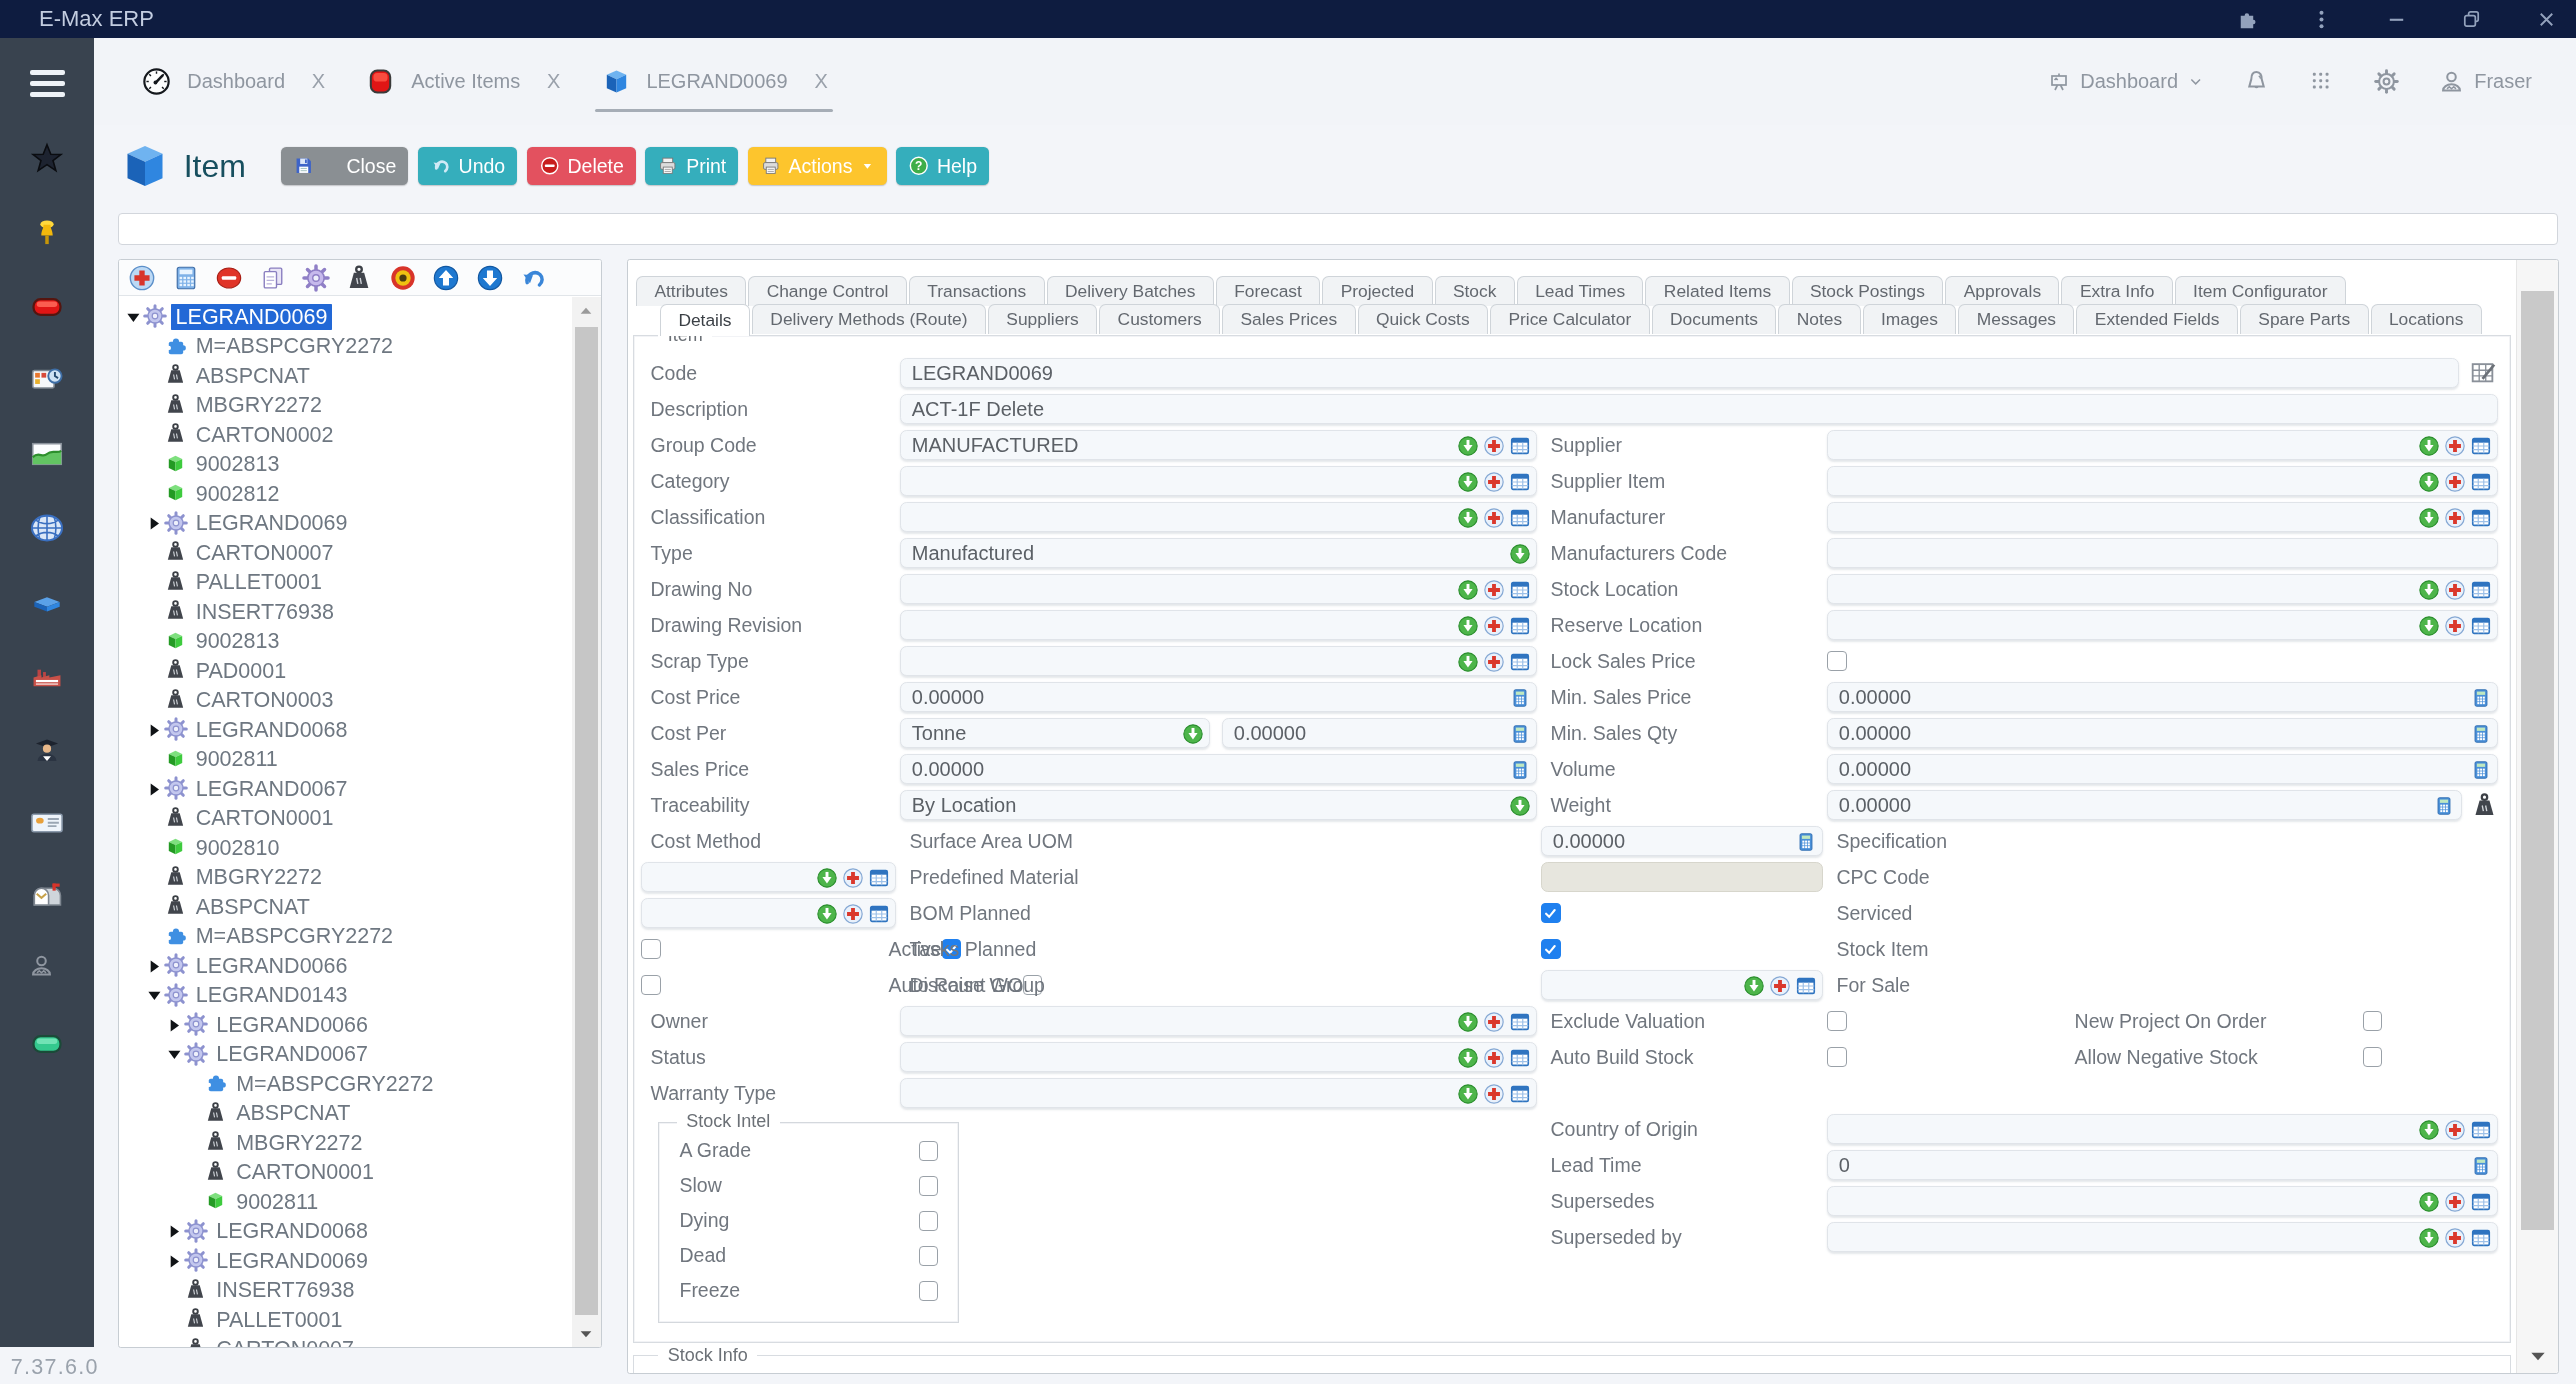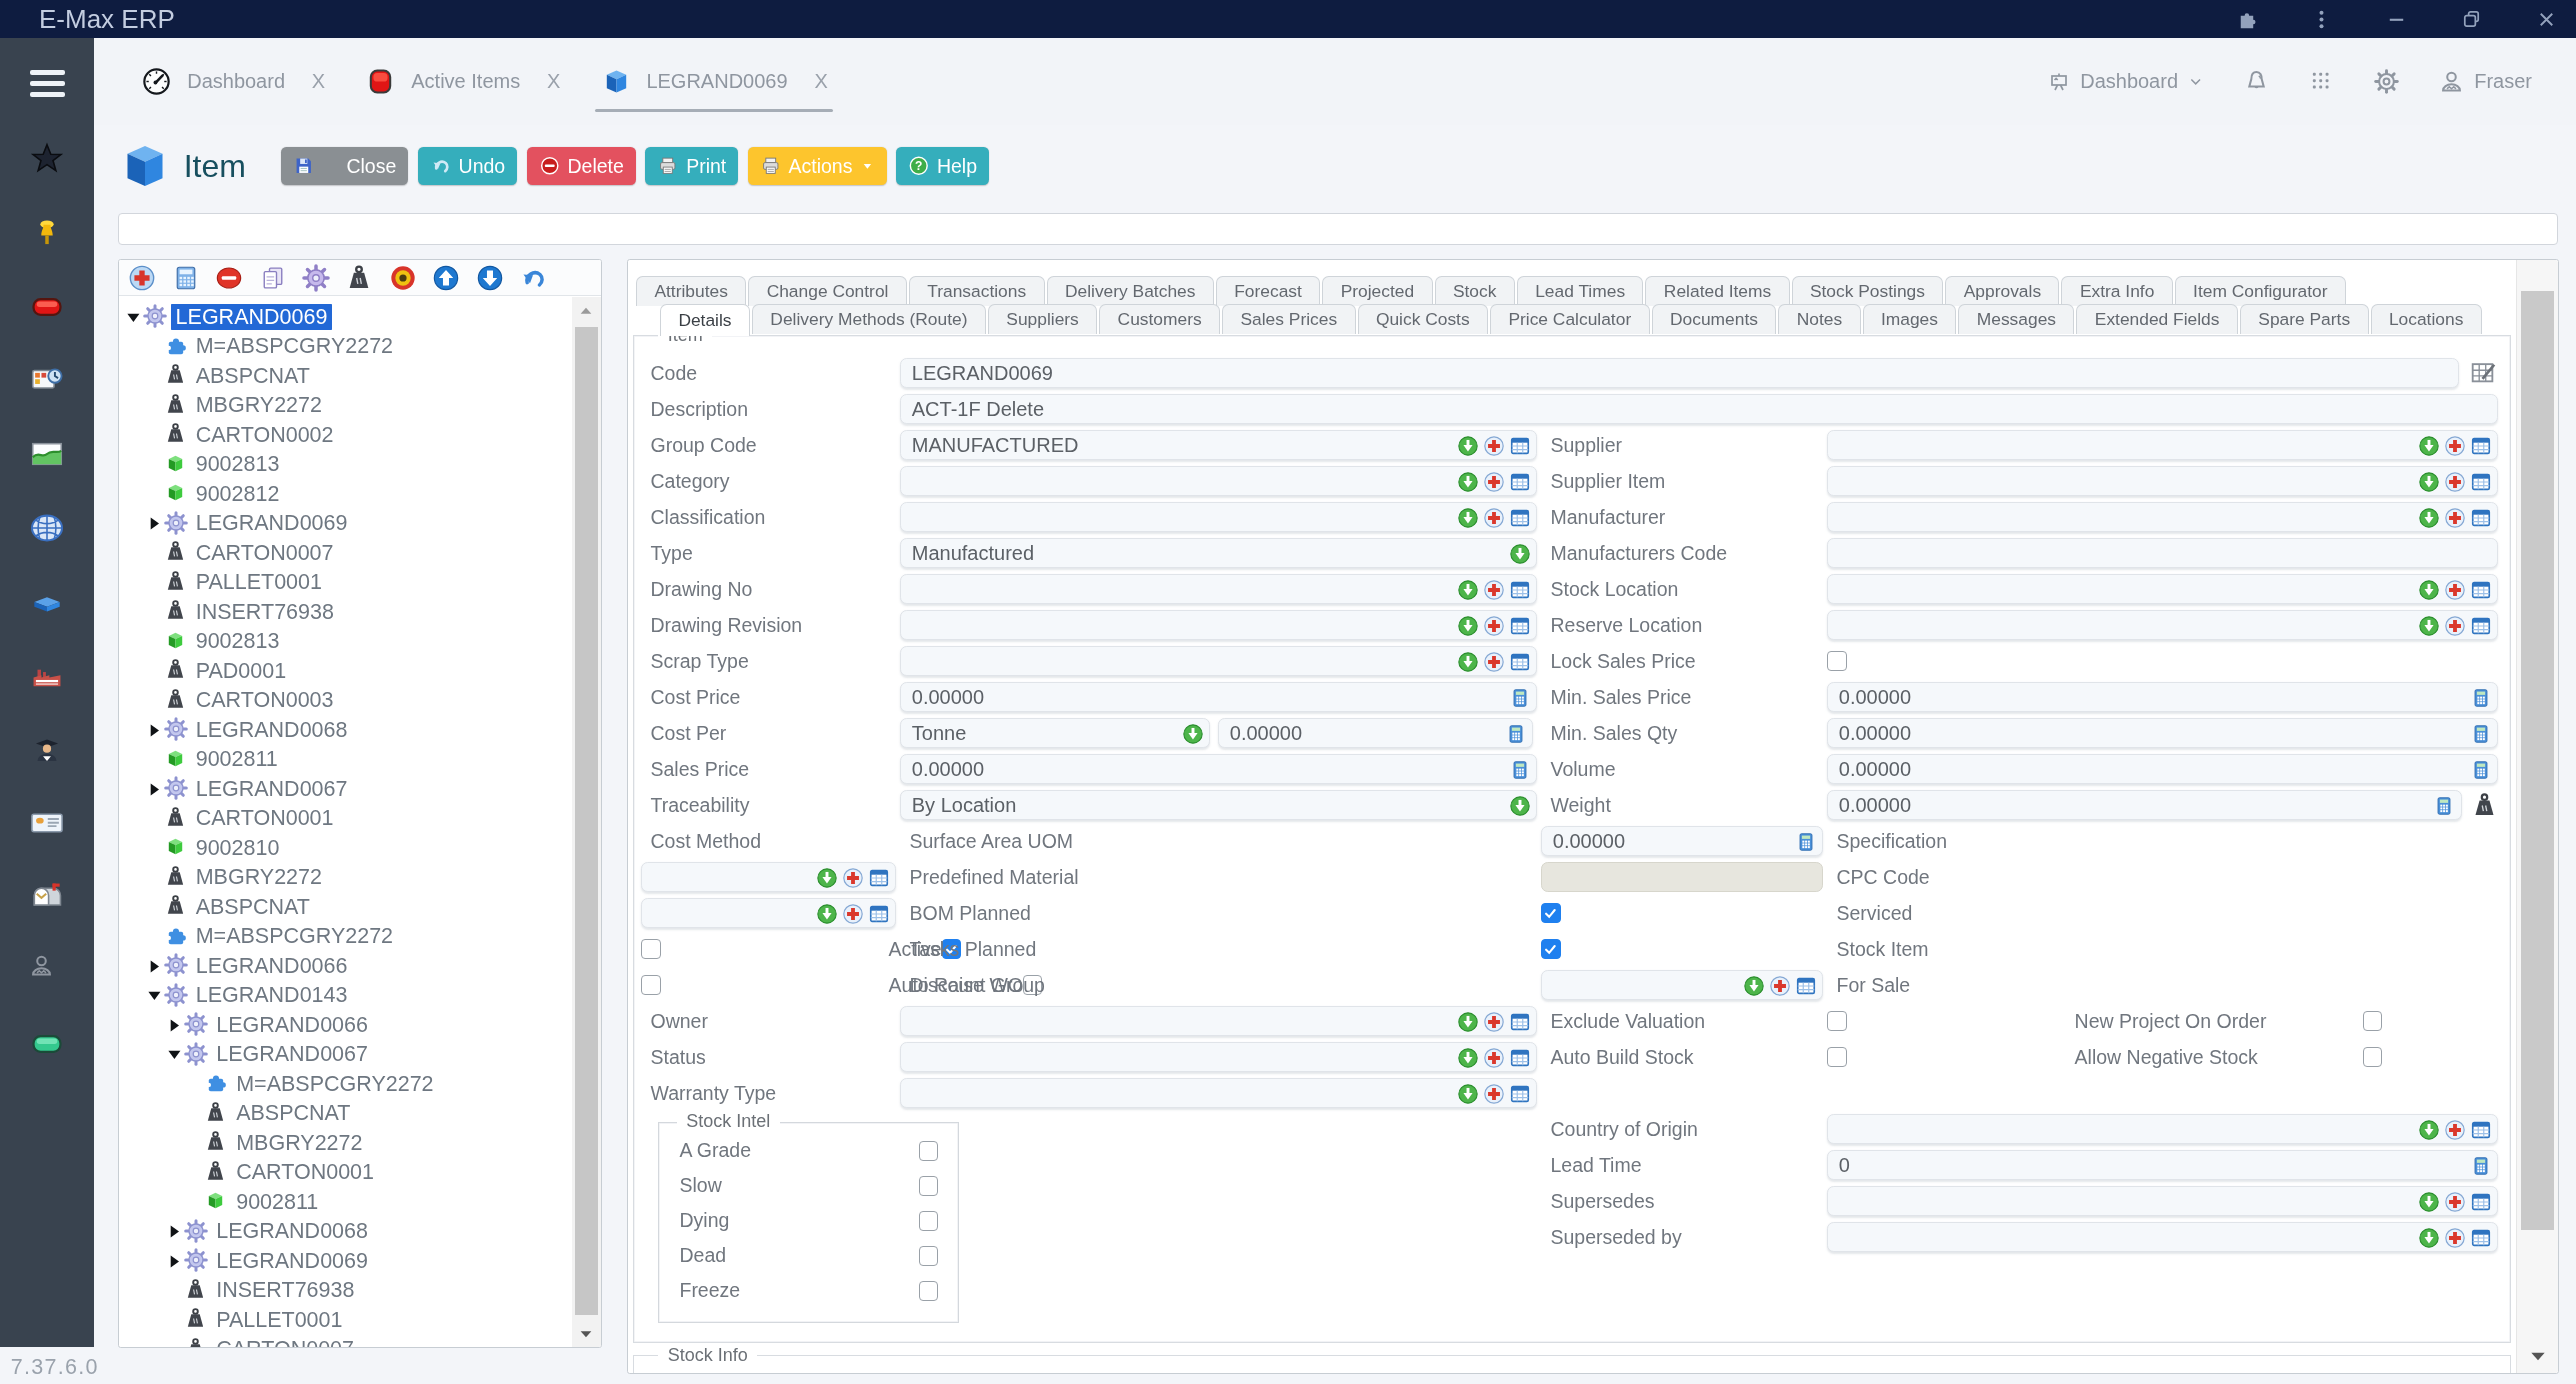--- a/index.html
+++ b/index.html
@@ -4,21 +4,21 @@
 <style>
   * { margin:0; padding:0; box-sizing:border-box; }
   html,body { width:2576px; height:1385px; }
   body { position:relative; overflow:hidden; background:#f3f5f9;
          font-family:"Liberation Sans", sans-serif; color:#555; }
   svg { display:block; }
 
   
   .titlebar { position:absolute; left:0; top:0; width:2576px; height:38px;
               background:#0e1c40; display:flex; align-items:center; }
-  .titlebar .apptitle { margin-left:39px; font-size:26px; color:#c3cde0; }
+  .titlebar .apptitle { margin-left:39px; font-size:22px; color:#c3cde0; }
   .wincontrols { position:absolute; right:16px; top:0; height:38px; display:flex; align-items:center; gap:48px; }
   .winbtn { width:27px; height:27px; display:flex; align-items:center; justify-content:center; cursor:default; }
 
   
   .sidebar { position:absolute; left:0; top:38px; width:94px; height:1309px; background:#39434f; }
   .hamburger { position:absolute; left:29.5px; top:32px; width:35px; height:27px; display:flex;
                flex-direction:column; justify-content:space-between; }
   .hamburger i { display:block; height:4.7px; border-radius:2px; background:#eef2f7; }
   .side-ic { position:absolute; left:28px; width:38px; height:38px; }
 
@@ -76,21 +76,21 @@
               align-items:center; column-gap:4px; margin:19px 0 0 6.7px; }
   .flabel { font-size:19.5px; color:#70767e; padding-left:9.4px; white-space:nowrap; }
   .fld { position:relative; height:30px; background:#f5f8fb; border:0.7px solid #e0e4e9; border-radius:6.7px;
          display:flex; align-items:center; padding:0 10.7px; font-size:20px; color:#5b6066;
          box-shadow:0 1.3px 2px rgba(165,175,185,.3); }
   .fld.disabled { background:#e7e6de; border-color:#d7d6cc; box-shadow:none; }
   .fld .icons { position:absolute; right:5.4px; top:4px; display:flex; gap:4px; }
   .spanwrap { grid-column:2/5; display:flex; align-items:center; }
   .spanwrap .fld { flex:1; }
   .afterico { margin-left:9.4px; flex:none; }
-  .splitwrap { display:flex; gap:8px; }
+  .splitwrap { display:flex; gap:8px;justify-content:space-between; }
   .cb { width:19.5px; height:19.5px; border:1.3px solid #9aa1a8; border-radius:4px; background:#fff;
         display:flex; align-items:center; justify-content:center; flex:none; }
   .cb.on { background:#1f80ef; border-color:#1f80ef; }
   .checkpair { display:flex; align-items:center; }
   .checkpair .midlbl { margin-left:228px; width:288px; font-size:19.5px; color:#70767e; white-space:nowrap; }
   .cbwrap { display:flex; align-items:center; }
 
   .si { grid-column:1/3; grid-row:22/28; align-self:start; margin:10.7px 0 0 17.4px; width:301px; height:201px;
         border:1.3px solid #d4d8dd; box-shadow:inset 0 0 0 0.7px #eef0f3; position:relative; padding-top:10.7px; background:#fff; }
   .si .legend { left:17.4px; font-size:18px; }

